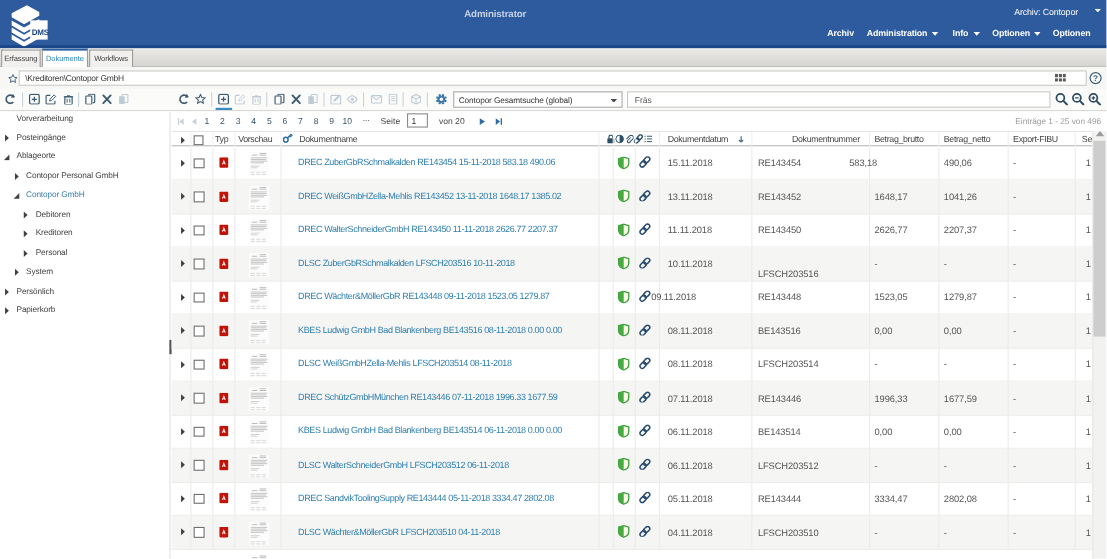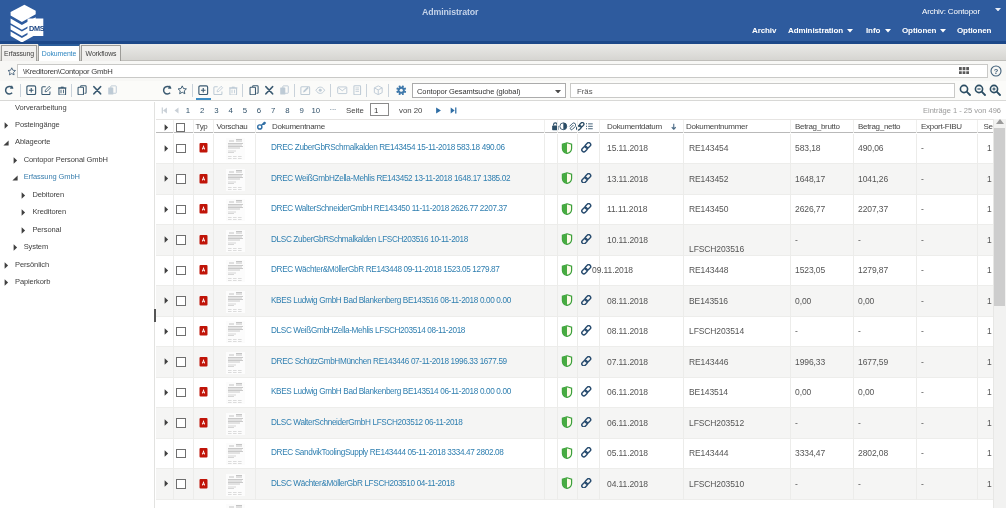--- a/index.html
+++ b/index.html
@@ -255,21 +255,21 @@
     <path d="M5.6 0.4V5.6H0.4Z" fill="#404040"></path>
   </svg>
 <div class="tree" style="left:15.0px;top:137.4px;color:#3f3f3f">Ablageorte</div>
 <svg style="position:absolute;left:12.7px;top:157.04999999999998px" width="5" height="7" viewBox="0 0 4.18 6.6499999999999995">
     <path d="M0.3 0.3 L3.5799999999999996 3.3249999999999997 L0.3 6.35Z" fill="#404040"></path>
   </svg>
 <div class="tree" style="left:23.7px;top:154.85px;color:#3f3f3f">Contopor Personal GmbH</div>
 <svg style="position:absolute;left:11.7px;top:174.8px" width="6" height="6" viewBox="0 0 6 6">
     <path d="M5.6 0.4V5.6H0.4Z" fill="#404040"></path>
   </svg>
-<div class="tree" style="left:23.7px;top:172.3px;color:#3a7fae">Erfassung GmbH</div>
+<div class="tree" style="left:23.7px;top:172.3px;color:#3a7fae">Contopor GmbH</div>
 <svg style="position:absolute;left:21.4px;top:191.95px" width="5" height="7" viewBox="0 0 4.18 6.6499999999999995">
     <path d="M0.3 0.3 L3.5799999999999996 3.3249999999999997 L0.3 6.35Z" fill="#404040"></path>
   </svg>
 <div class="tree" style="left:32.4px;top:189.75px;color:#3f3f3f">Debitoren</div>
 <svg style="position:absolute;left:21.4px;top:209.39999999999998px" width="5" height="7" viewBox="0 0 4.18 6.6499999999999995">
     <path d="M0.3 0.3 L3.5799999999999996 3.3249999999999997 L0.3 6.35Z" fill="#404040"></path>
   </svg>
 <div class="tree" style="left:32.4px;top:207.2px;color:#3f3f3f">Kreditoren</div>
 <svg style="position:absolute;left:21.4px;top:226.84999999999997px" width="5" height="7" viewBox="0 0 4.18 6.6499999999999995">
     <path d="M0.3 0.3 L3.5799999999999996 3.3249999999999997 L0.3 6.35Z" fill="#404040"></path>
@@ -320,21 +320,21 @@
 <div class="ab" style="left:841px;top:105.5px;width:160px;text-align:right;font-size:7.5px;color:#9a9a9a">Einträge 1 - 25 von 496</div>
 <div class="ab" style="left:156px;top:119px;width:837px;height:14px;background:#fff;border-bottom:1px solid #b9b9b9;border-top:1px solid #e6e4e2"></div>
 <svg style="position:absolute;left:164px;top:123.5px" width="5" height="7" viewBox="0 0 4.18 6.6499999999999995">
     <path d="M0.3 0.3 L3.5799999999999996 3.3249999999999997 L0.3 6.35Z" fill="#3f3f3f"></path>
   </svg>
 <div class="cb" style="left:175.5px;top:122.8px"></div>
 <div class="hlbl" style="left:195.5px;top:122.3px;position:absolute">Typ</div>
 <div class="hlbl" style="left:216.5px;top:122.3px;position:absolute">Vorschau</div>
 <div class="hlbl" style="left:272px;top:122.3px;position:absolute">Dokumentname</div>
 <div class="hlbl" style="left:607px;top:122.3px;position:absolute">Dokumentdatum</div>
-<div class="hlbl" style="left:686px;top:122.3px;position:absolute">Dokumentnummer</div>
+<div class="hlbl" style="left:720px;top:122.3px;position:absolute">Dokumentnummer</div>
 <div class="hlbl" style="left:795px;top:122.3px;position:absolute">Betrag_brutto</div>
 <div class="hlbl" style="left:858px;top:122.3px;position:absolute">Betrag_netto</div>
 <div class="hlbl" style="left:921px;top:122.3px;position:absolute">Export-FIBU</div>
 <div class="hlbl" style="left:983.5px;top:122.3px;position:absolute">Sei</div>
 <svg style="position:absolute;left:256.5px;top:121px" width="10.5" height="10.5" viewBox="0 0 12 12">
     <circle cx="3.2" cy="6.8" r="2.4" fill="none" stroke="#2e6da4" stroke-width="1.6"></circle>
     <path d="M5 5 8.8 1.2M7.4 2.6l1.5 1.5M8.6 1.4l1.4 1.4" stroke="#2e6da4" stroke-width="1.5"></path>
   </svg>
 <svg style="position:absolute;left:550.5px;top:122.3px" width="8.6" height="8.6" viewBox="0 0 12 12">
     <rect x="1.6" y="5" width="8.8" height="6.4" rx="1" fill="#2b4d66"></rect>
@@ -405,21 +405,21 @@
 <svg style="position:absolute;left:560.5px;top:141.5px" width="12" height="12" viewBox="0 0 12 12">
     <path d="M6 0.8 10.6 2.2v4.2c0 2.6-2 4.2-4.6 5C3.4 10.6 1.4 9 1.4 6.4V2.2Z" fill="#fdfbe8" stroke="#3ba03b" stroke-width="1.2"></path>
     <path d="M6 0.8 1.4 2.2v4.2c0 2.6 2 4.2 4.6 5Z" fill="#47ab42"></path>
   </svg>
 <svg style="position:absolute;left:581px;top:142.1px" width="10.5" height="10.5" viewBox="0 0 12 12">
     <rect x="0.6" y="5.8" width="7" height="4.6" rx="2.3" fill="none" stroke="#274b6e" stroke-width="1.6" transform="rotate(-45 4.1 8.1)"></rect>
     <rect x="4.4" y="1.6" width="7" height="4.6" rx="2.3" fill="none" stroke="#274b6e" stroke-width="1.6" transform="rotate(-45 7.9 3.9)"></rect>
   </svg>
 <div class="cell" style="left:607px;top:143.4px;position:absolute">15.11.2018</div>
 <div class="cell" style="left:689px;top:143.4px;position:absolute">RE143454</div>
-<div class="cell" style="left:795px;top:143.4px;position:absolute">583,18</div>
+<div class="cell" style="left:772px;top:143.4px;position:absolute">583,18</div>
 <div class="cell" style="left:858px;top:143.4px;position:absolute">490,06</div>
 <div class="cell" style="left:921px;top:143.4px;position:absolute">-</div>
 <div class="cell" style="left:987px;top:143.4px;position:absolute">1</div>
 <div class="ab row alt" style="left:156px;top:164.0px;width:837px;height:30.5px"></div>
 <div class="gl" style="left:172.5px;top:164.0px;position:absolute"></div>
 <div class="gl" style="left:192.5px;top:164.0px;position:absolute"></div>
 <div class="gl" style="left:212.5px;top:164.0px;position:absolute"></div>
 <div class="gl" style="left:255px;top:164.0px;position:absolute"></div>
 <div class="gl" style="left:544px;top:164.0px;position:absolute"></div>
 <div class="gl" style="left:557px;top:164.0px;position:absolute"></div>

